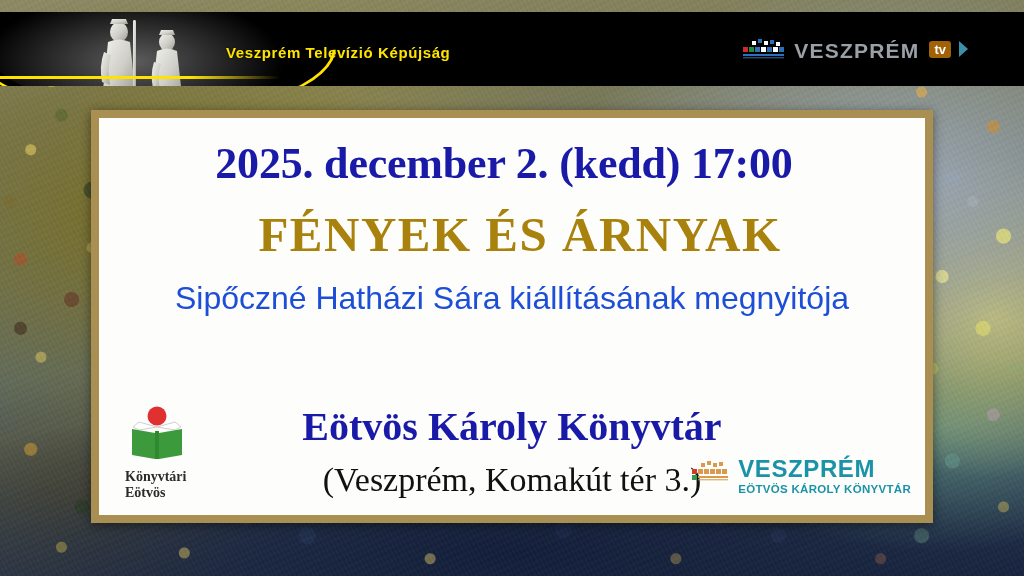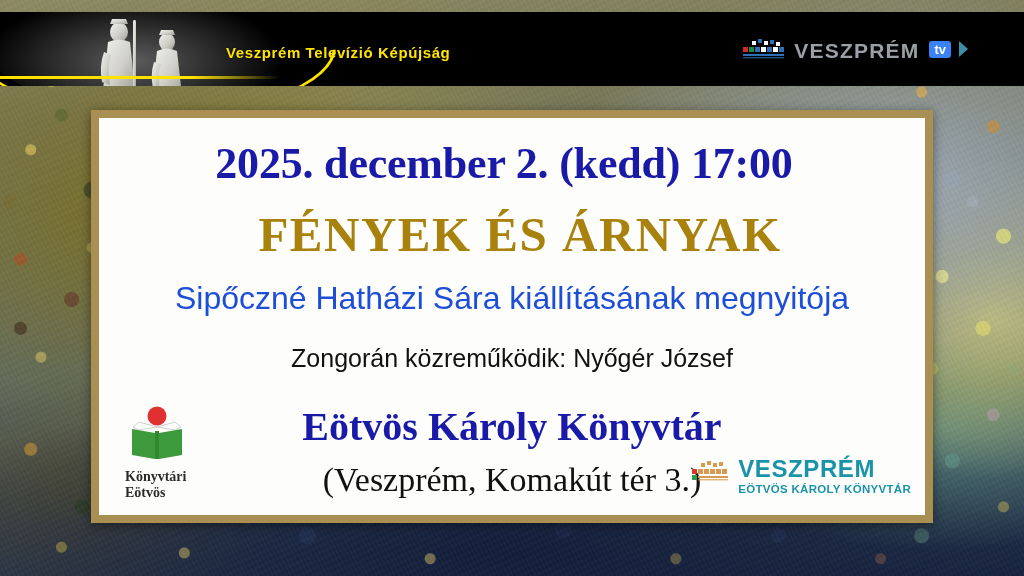--- a/index.html
+++ b/index.html
@@ -124,21 +124,21 @@
 
   
   .vtv-logo{position:absolute;right:56px;top:27px;display:flex;align-items:center;gap:7px;z-index:7;}
   .vtv-crown{position:relative;width:44px;height:22px;}
   .vtv-word{
     color:#9aa0a6;font-size:21px;font-weight:bold;letter-spacing:1.2px;
     font-family:"Liberation Sans", sans-serif;line-height:1;
   }
   .vtv-tv{
     display:inline-flex;align-items:center;justify-content:center;
-    background:#3b82f6;color:#fff;font-size:13px;font-weight:bold;
+    background:#a16207;color:#fff;font-size:13px;font-weight:bold;
     border-radius:3px;padding:1px 5px;margin-left:3px;position:relative;top:-1px;
     font-family:"Liberation Sans", sans-serif;
   }
   .vtv-cam{
     width:0;height:0;border-top:8px solid transparent;border-bottom:8px solid transparent;
     border-left:9px solid #3e8ea8;margin-left:1px;position:relative;top:-1px;
   }
 
   
   .card{
@@ -268,21 +268,20 @@
       <span class="vtv-cam"></span>
     </div>
   </div>
 
   <div class="card">
     <div class="card-inner">
 
       <div class="line-date">2025. december 2. (kedd) 17:00</div>
       <div class="line-title">FÉNYEK ÉS ÁRNYAK</div>
       <div class="line-sub1">Sipőczné Hatházi Sára kiállításának megnyitója</div>
-      <div class="line-sub2">Zongorán közreműködik: Nyőgér József</div>
       <div class="line-venue">Eötvös Károly Könyvtár</div>
       <div class="line-address">(Veszprém, Komakút tér 3.)</div>
 
       <div class="kk-logo">
         <svg class="kk-mark" viewBox="0 0 64 56">
           <circle cx="32" cy="11" r="9.5" fill="#e03030"></circle>
           <path d="M32 22 L14 17 L8 22 L14 25 Z" fill="#ffffff" stroke="#cfcfcf" stroke-width="1"></path>
           <path d="M32 22 L50 17 L56 22 L50 25 Z" fill="#ffffff" stroke="#cfcfcf" stroke-width="1"></path>
           <path d="M7 24 L30 28 L30 54 L7 50 Z" fill="#3c9a3c"></path>
           <path d="M57 24 L34 28 L34 54 L57 50 Z" fill="#3c9a3c"></path>

